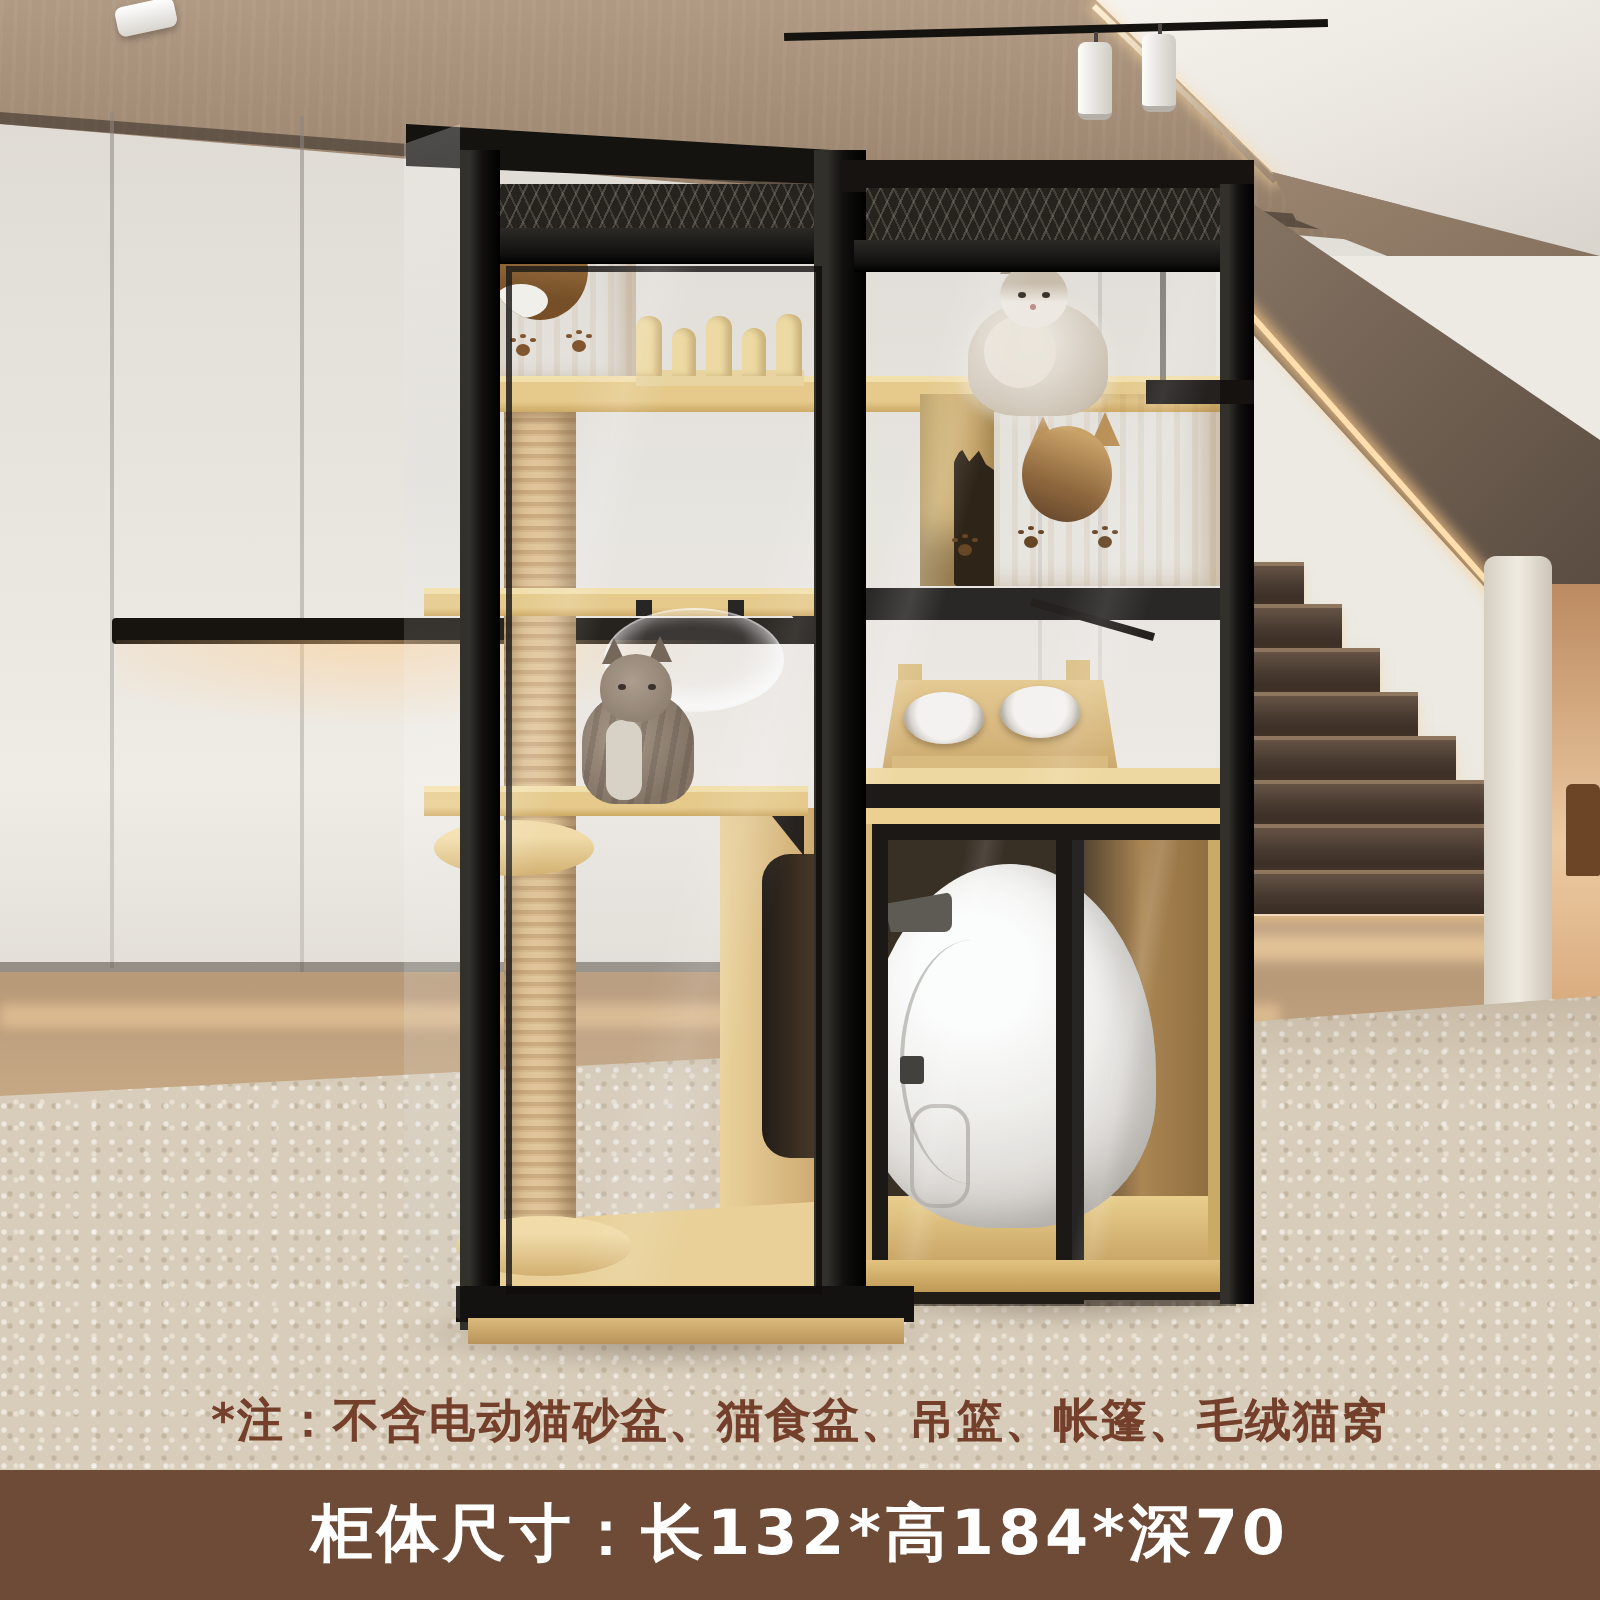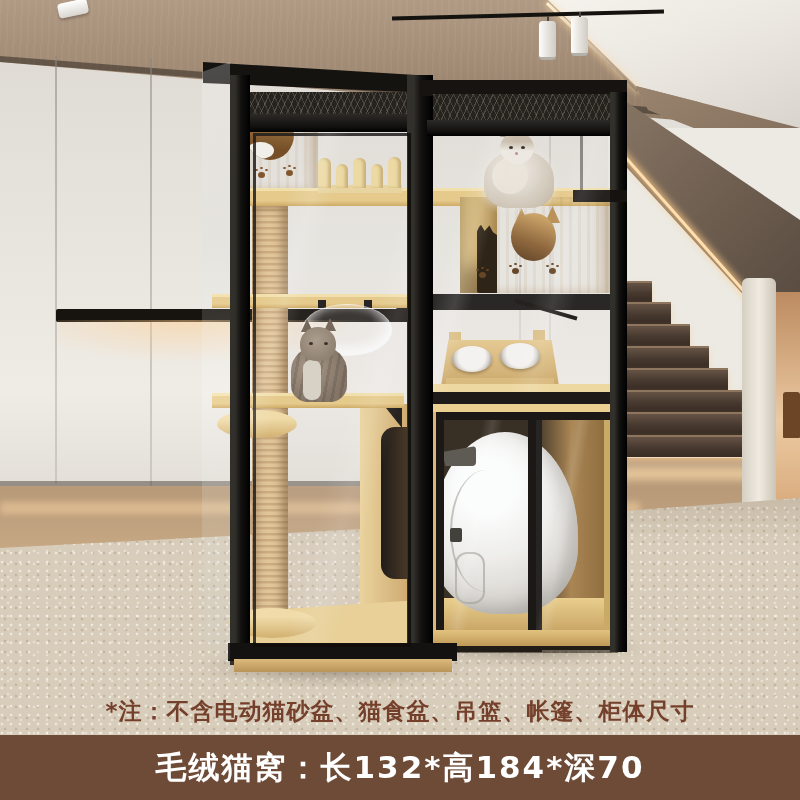--- a/index.html
+++ b/index.html
@@ -408,18 +408,18 @@
   <div class="abs blackh rtopbar"></div>
   <div class="abs mesh rmesh"></div>
   <div class="abs blackh rfrontbar"></div>
   <div class="abs blackv rpost"></div>
   <div class="abs shelfrailR"></div>
 
   <div class="abs sideglass"></div>
   <div class="abs glass lglass"></div>
   <div class="abs glass rglass"></div>
 
-  <div class="abs note" style="color: rgb(116, 64, 44);">*注：不含电动猫砂盆、猫食盆、吊篮、帐篷、柜体尺寸</div>
+  <div class="abs note" style="color: rgb(116, 64, 44);">*注：不含电动猫砂盆、猫食盆、吊篮、帐篷、毛绒猫窝</div>
   <div class="abs banner" style="background: rgb(110, 75, 55);">
-    <span class="banner-text" style="color: rgb(255, 255, 255);">毛绒猫窝：长132*高184*深70</span>
+    <span class="banner-text" style="color: rgb(255, 255, 255);">柜体尺寸：长132*高184*深70</span>
   </div>
 
 </div>
 
 </body></html>

